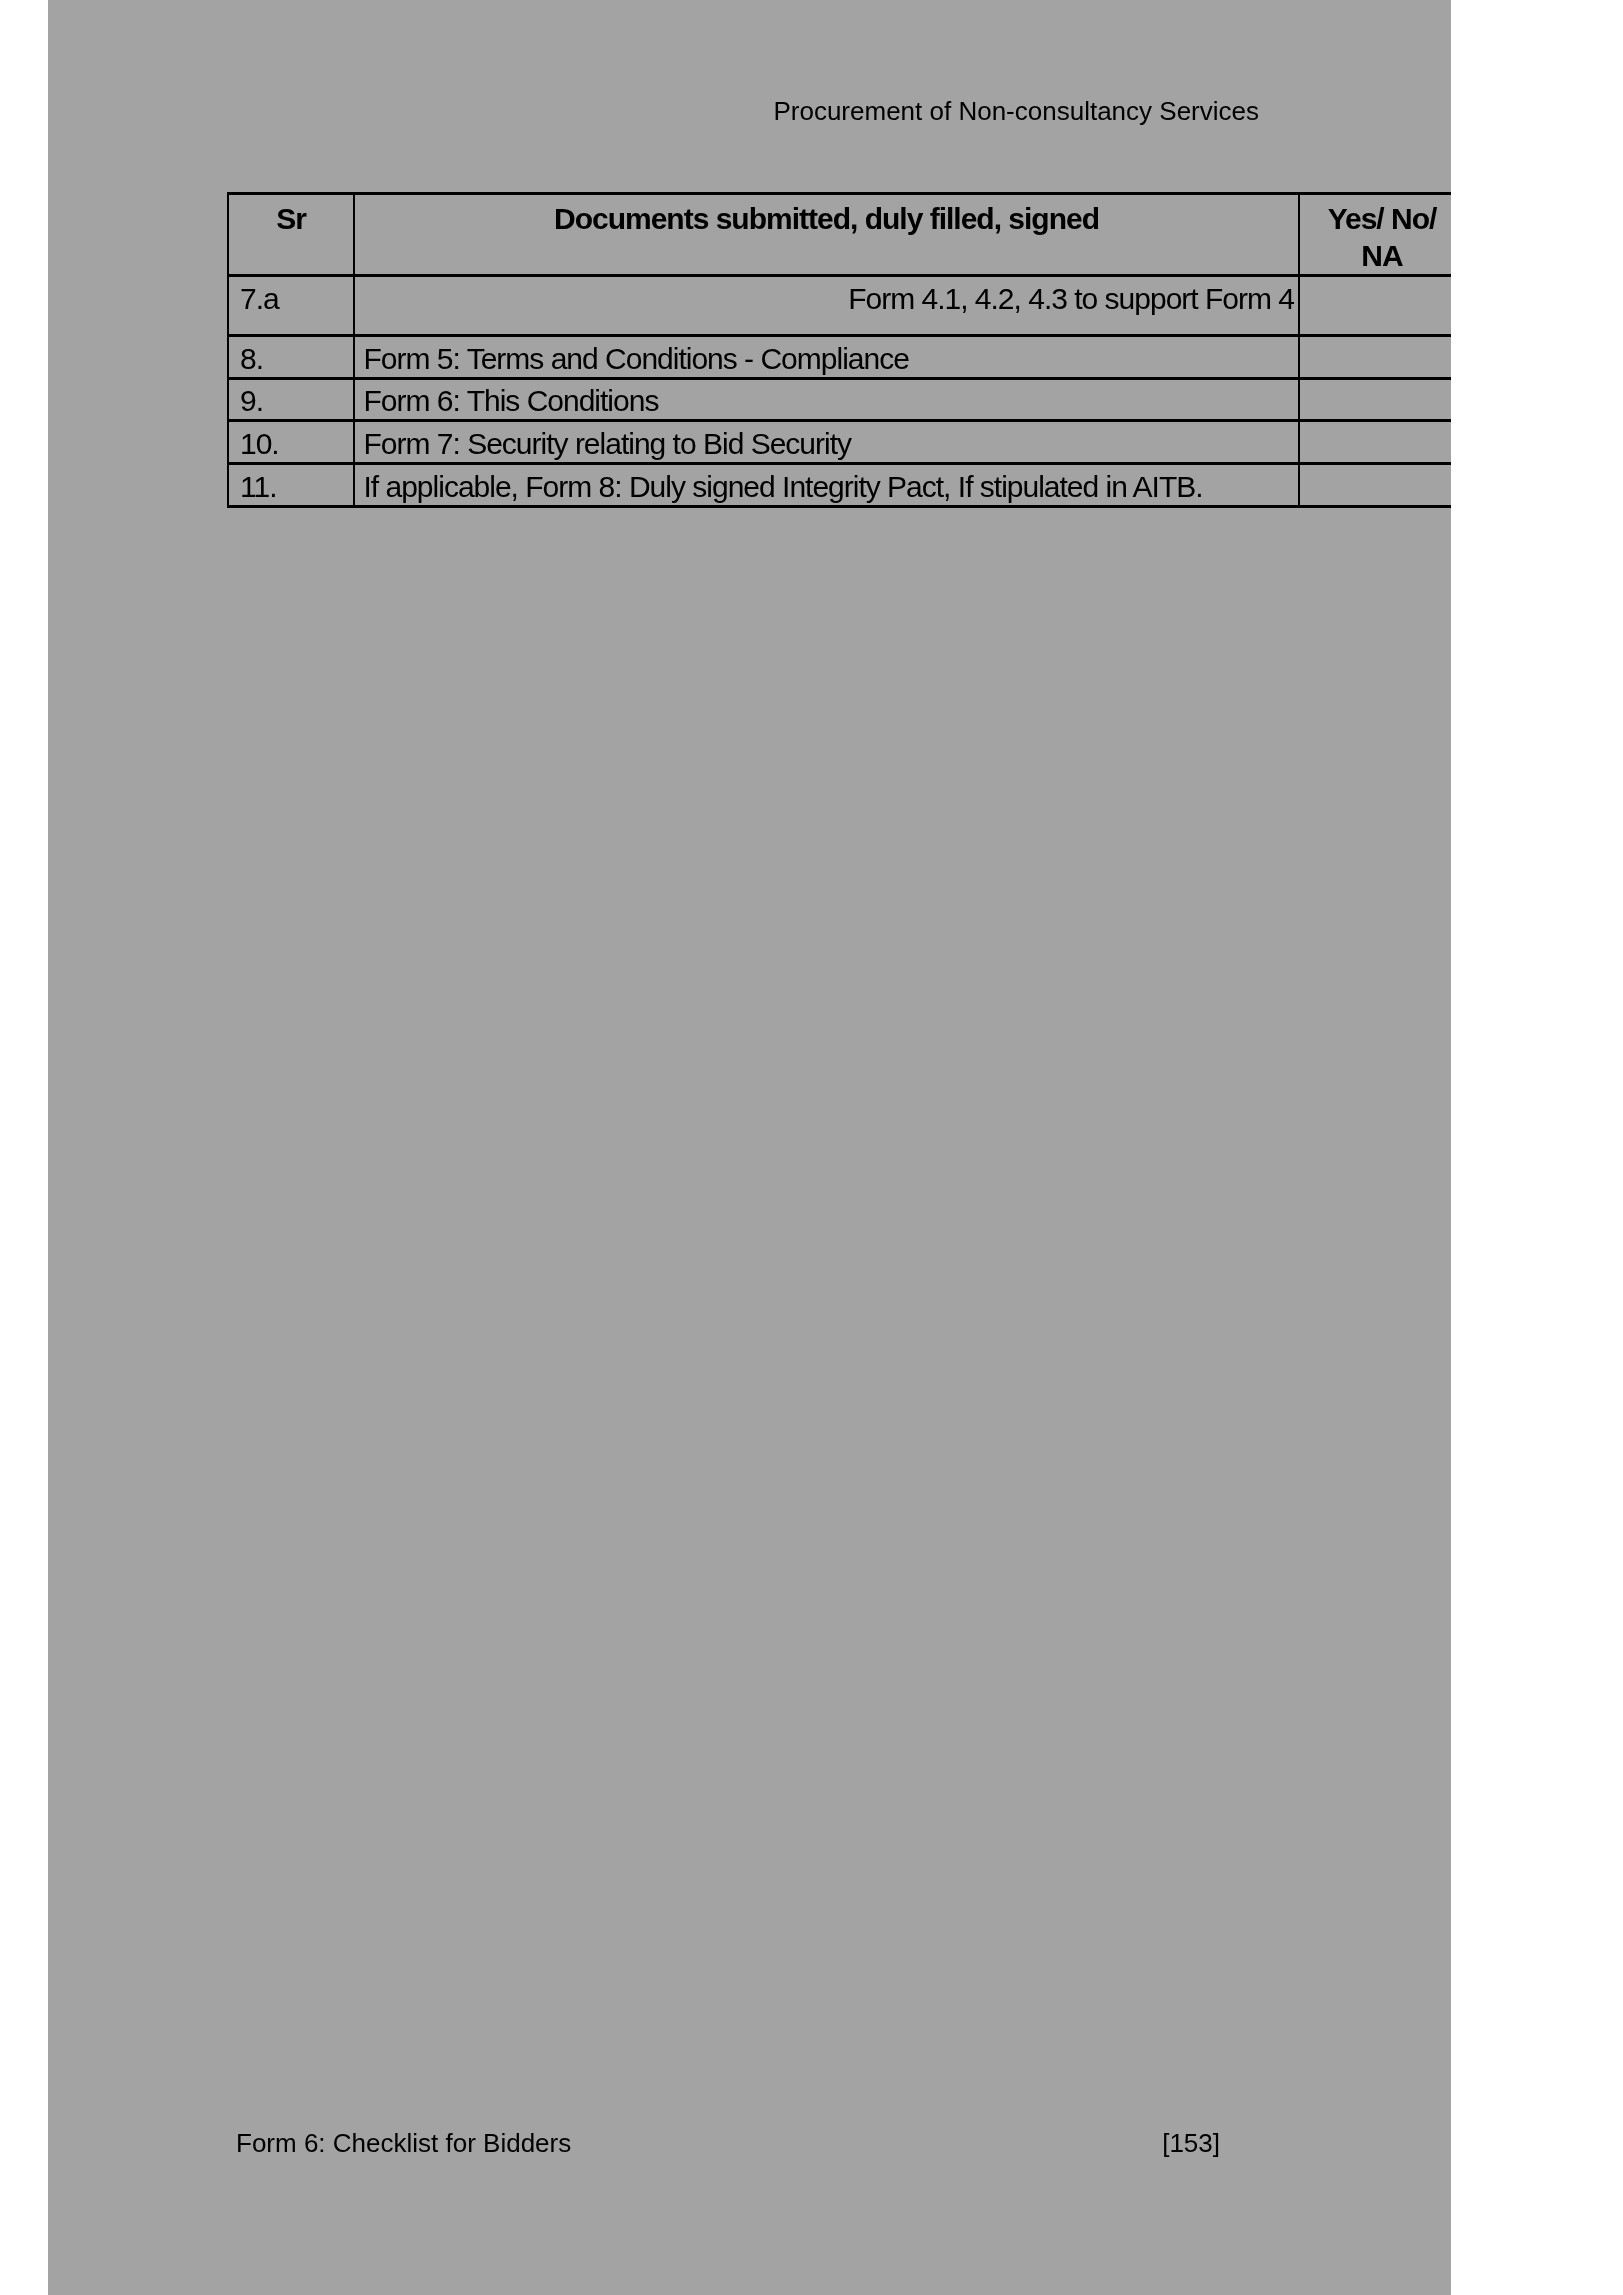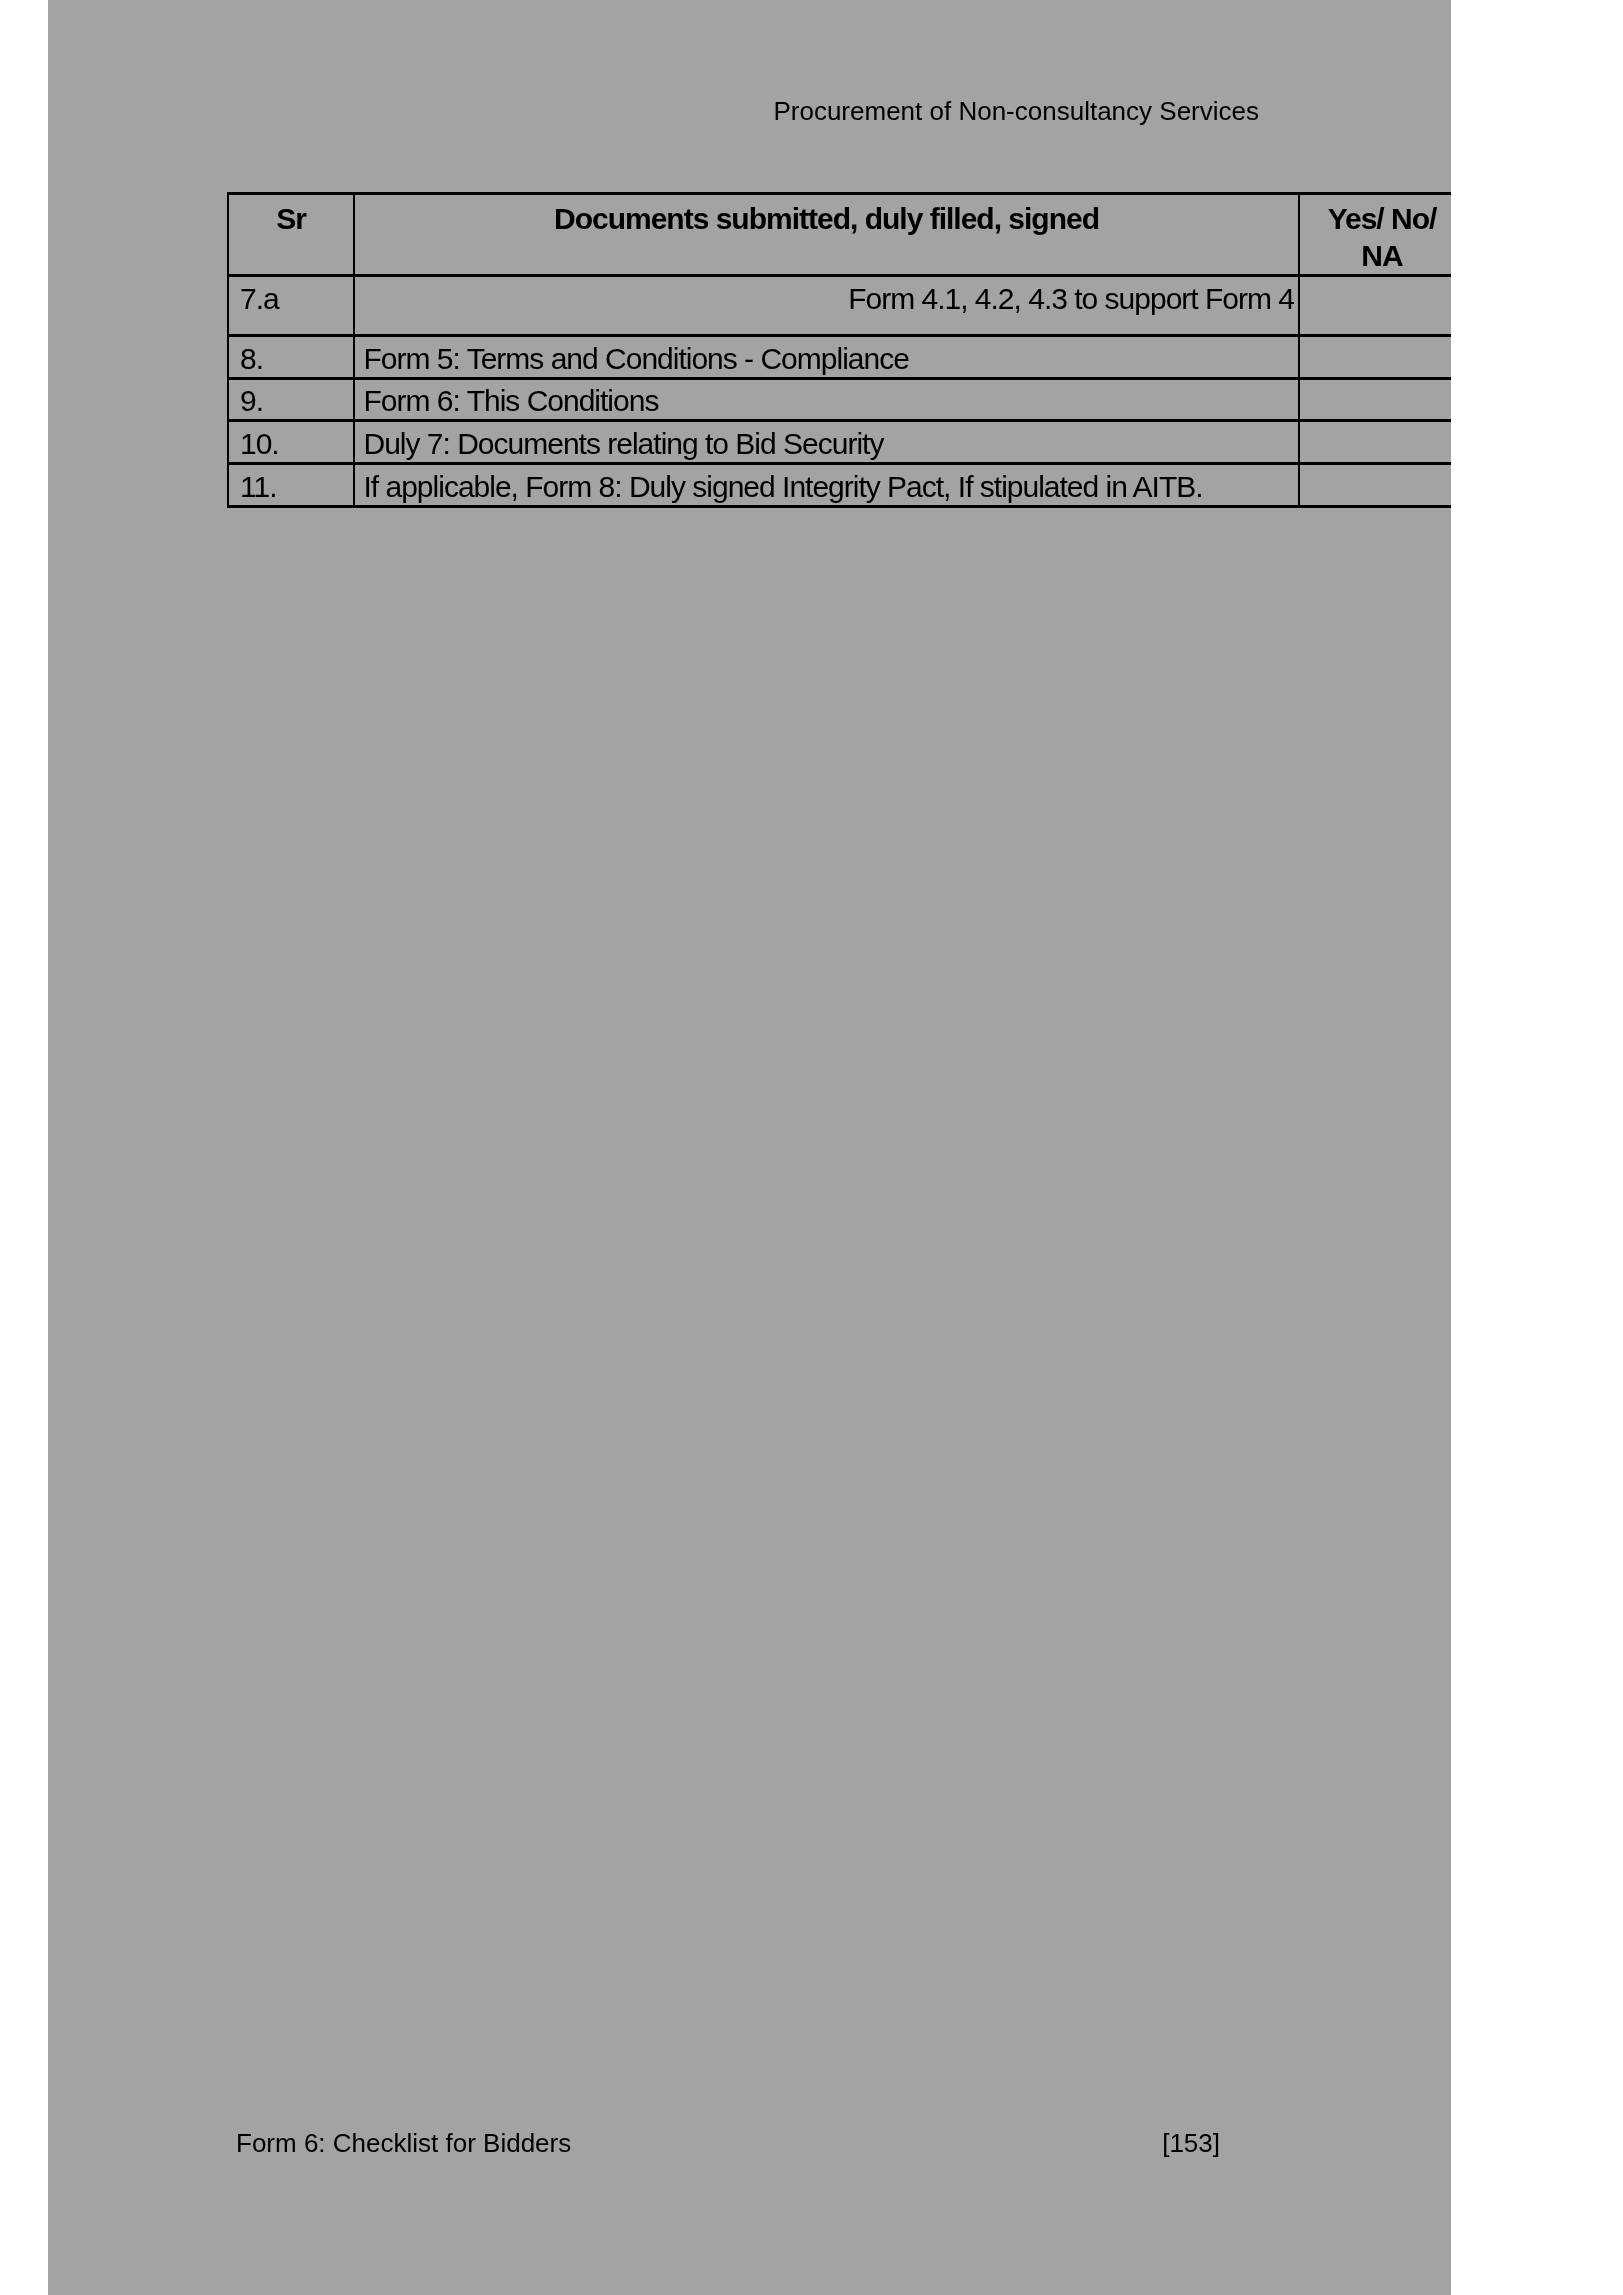--- a/index.html
+++ b/index.html
@@ -72,21 +72,21 @@
           <td class="cell-doc">Form 5: Terms and Conditions - Compliance</td>
           <td class="cell-ans"></td>
         </tr>
         <tr>
           <td class="cell-sr">9.</td>
           <td class="cell-doc">Form 6: This Conditions</td>
           <td class="cell-ans"></td>
         </tr>
         <tr>
           <td class="cell-sr">10.</td>
-          <td class="cell-doc">Duly 7: Documents relating to Bid Security</td>
+          <td class="cell-doc">Form 7: Security relating to Bid Security</td>
           <td class="cell-ans"></td>
         </tr>
         <tr>
           <td class="cell-sr">11.</td>
           <td class="cell-doc">If applicable, Form 8: Duly signed Integrity Pact, If stipulated in AITB.</td>
           <td class="cell-ans"></td>
         </tr>
       </tbody>
   </table>
 

